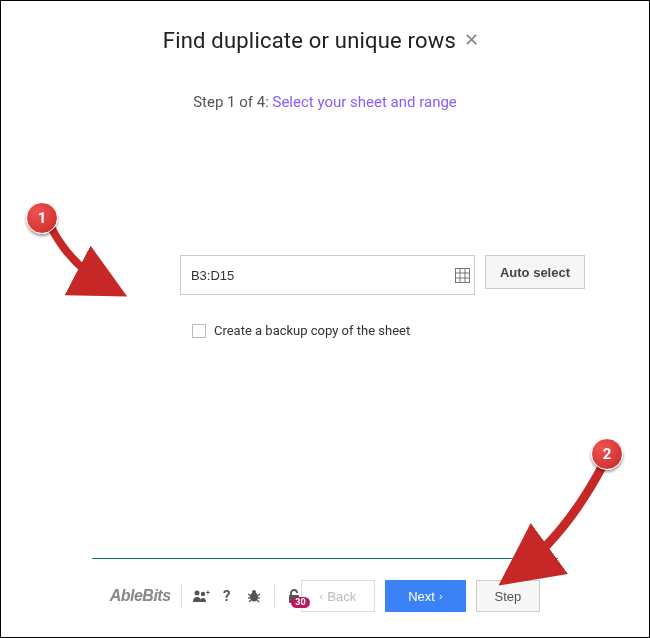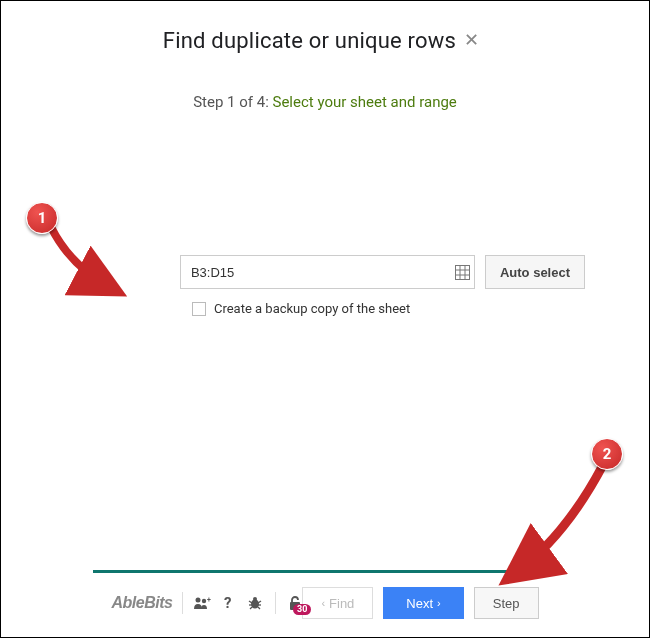--- a/index.html
+++ b/index.html
@@ -46,21 +46,21 @@
       cursor: pointer;
       padding: 4px 8px;
       font-family: Arial, sans-serif;
     }
     .step-row {
       padding: 28px 22px 12px 22px;
       font-size: 15px;
       color: #555;
     }
     .step-prefix { color: #555; }
-    .step-link { color: #4d7c0f; }
+    .step-link { color: #8b5cf6; }
     .progress {
       margin: 0 22px;
       height: 2px;
       background: #e0e0e0;
       position: relative;
     }
     .progress-fill {
       position: absolute;
       left: 0; top: 0;
       height: 2px;
@@ -80,21 +80,21 @@
     .range-row {
       display: flex;
       align-items: stretch;
       gap: 10px;
     }
     .range-input-wrap {
       display: flex;
       align-items: center;
       border: 1px solid #ccc;
       width: 295px;
-      height: 34px;
+      height: 40px;
       padding: 0 4px 0 10px;
       background: #fff;
     }
     .range-input {
       border: none;
       outline: none;
       flex: 1;
       font-size: 13px;
       color: #333;
       background: transparent;
@@ -111,37 +111,37 @@
       font-size: 13px;
       font-weight: 600;
       color: #444;
       padding: 0 14px;
       height: 34px;
       cursor: pointer;
     }
     .checkbox-row {
       display: flex;
       align-items: center;
-      margin-top: 12px;
+      margin-top: 28px;
       margin-left: 12px;
       gap: 8px;
     }
     .checkbox {
       width: 14px;
       height: 14px;
       border: 1px solid #bbb;
       background: #fff;
     }
     .checkbox-label {
       font-size: 13px;
       color: #333;
     }
     .footer {
-      border-top: 3px solid #0f766e;
-      padding: 14px 18px;
+      border-top: 1px solid #0f766e;
+      padding: 21px 18px;
       display: flex;
       align-items: center;
       justify-content: space-between;
     }
     .footer-left {
       display: flex;
       align-items: center;
       gap: 10px;
     }
     .brand {
@@ -312,21 +312,21 @@
                 <rect x="2" y="7" width="10" height="8" rx="1" fill="#555"></rect>
                 <path d="M4 7 V5 a3 3 0 0 1 6 0" fill="none" stroke="#555" stroke-width="1.8"></path>
               </svg>
             <span class="badge">30</span>
           </span>
         </div>
       </div>
       <div class="footer-buttons">
         <button class="btn btn-back">
           <span class="chev">‹</span>
-          <span>Find</span>
+          <span>Back</span>
         </button>
         <button class="btn btn-next">
           <span>Next</span>
           <span class="chev">›</span>
         </button>
         <button class="btn btn-close">
           <span>Step</span>
         </button>
       </div>
     </div>

